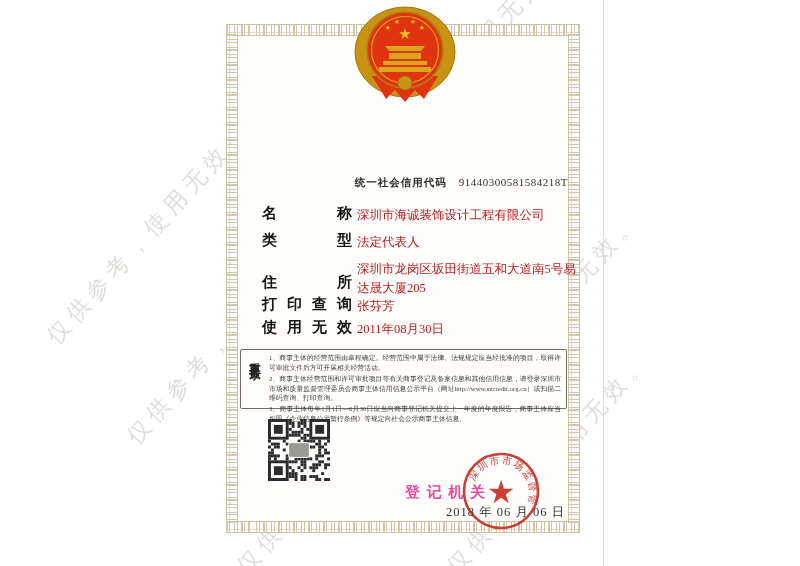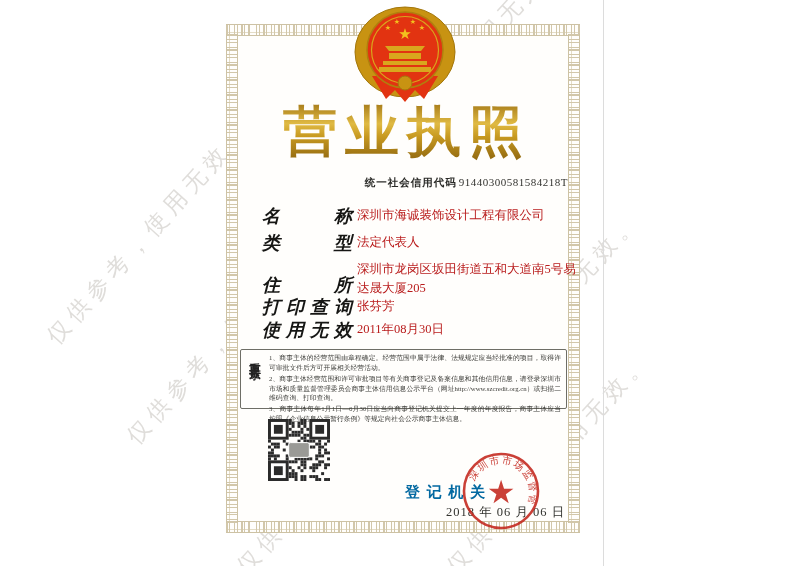--- a/index.html
+++ b/index.html
@@ -31,46 +31,46 @@
 
   
   .title{position:absolute;left:226px;top:96px;width:354px;text-align:center;
       font-size:54px;font-weight:bold;letter-spacing:8px;padding-left:8px;box-sizing:border-box;
       background:linear-gradient(180deg,#93660c 0%,#e0ba43 38%,#c89a21 55%,#7e570a 100%);
       -webkit-background-clip:text;background-clip:text;color:transparent;
       font-family:"Liberation Serif", serif;}
 
   
   .credit{position:absolute;left:226px;top:165px;width:342px;text-align:right;
-      display:flex;justify-content:flex-end;align-items:baseline;gap:2px;}
+      display:flex;justify-content:flex-end;align-items:baseline;gap:12px;}
   .credit-label{font-family:"Liberation Sans", sans-serif;font-weight:700;font-size:10.5px;
       letter-spacing:1px;color:#2b2b28;}
   .credit-value{font-size:11px;color:#33332f;letter-spacing:0.5px;margin-top:11px;}
   .f-label{position:absolute;left:262px;width:90px;font-family:"Liberation Sans", sans-serif;
-      font-weight:700;font-size:18px;color:#161614;text-align:justify;text-align-last:justify;
-      text-justify:inter-character;font-style:italic;}
+      font-weight:700;font-size:15px;color:#161614;text-align:justify;text-align-last:justify;
+      text-justify:inter-character;}
   .f-value{position:absolute;left:357px;width:212px;font-size:12.5px;color:#b91c1c;line-height:1.55;}
   .f-value.wide{width:224px;}
 
   
   .notice{position:absolute;left:240px;top:349px;width:327px;height:60px;
       border:1px solid #6e6e66;border-radius:2px;box-sizing:border-box;background:transparent;}
   .notice-label{position:absolute;left:6px;top:3px;height:52px;writing-mode:vertical-rl;
       text-orientation:upright;font-family:"Liberation Sans", sans-serif;font-weight:700;
       font-size:11.5px;letter-spacing:2.5px;color:#222;}
   .notice-items{position:absolute;left:28px;top:3px;right:5px;font-size:6.8px;line-height:1.45;
       color:#3c3c38;text-align:justify;}
   .notice-items div{margin-bottom:1px;}
 
   
   .qr{position:absolute;left:268px;top:419px;width:62px;height:62px;}
 
   
   .reg-label{position:absolute;left:405px;top:483px;width:80px;font-family:"Liberation Sans", sans-serif;
-      font-weight:700;font-size:15px;color:#0369a1;text-align:justify;text-align-last:justify;
+      font-weight:700;font-size:15px;color:#ec4899;text-align:justify;text-align-last:justify;
       text-justify:inter-character;}
   .reg-date{position:absolute;left:446px;top:504px;width:126px;font-size:12.5px;color:#33332f;
       letter-spacing:1px;white-space:nowrap;font-family:Liberation Serif, serif;}
   .seal{position:absolute;left:460px;top:450px;width:82px;height:82px;opacity:0.88;}
 
   
   .footer{position:absolute;left:226px;top:544px;width:341px;text-align:right;
       font-size:8.5px;color:#4c4c46;letter-spacing:0.5px;}
 </style>
 </head>
@@ -105,21 +105,20 @@
     <text x="45" y="18" text-anchor="middle" font-size="7" fill="#f2c01e">★</text>
     <text x="61" y="18" text-anchor="middle" font-size="7" fill="#f2c01e">★</text>
     <text x="70" y="24" text-anchor="middle" font-size="7" fill="#f2c01e">★</text>
     <path d="M33,40 h40 l-4,5 h-32 z" fill="#d9a61d"></path>
     <rect x="37" y="47" width="32" height="6" fill="#d9a61d"></rect>
     <rect x="31" y="55" width="44" height="4" fill="#d9a61d"></rect>
     <rect x="27" y="61" width="52" height="5" fill="#d9a61d"></rect>
     <circle cx="53" cy="77" r="7" fill="#c89312" stroke="#a3770c" stroke-width="1"></circle>
   </svg>
 
-  <div class="title">营业执照</div>
 
   <div class="credit">
     <span class="credit-label">统一社会信用代码</span>
     <span class="credit-value">91440300581584218T</span>
   </div>
 
   <div>
     <div class="f-label" style="top:204px">名称</div>
     <div class="f-value" style="top:206px">深圳市海诚装饰设计工程有限公司</div>
   </div>

